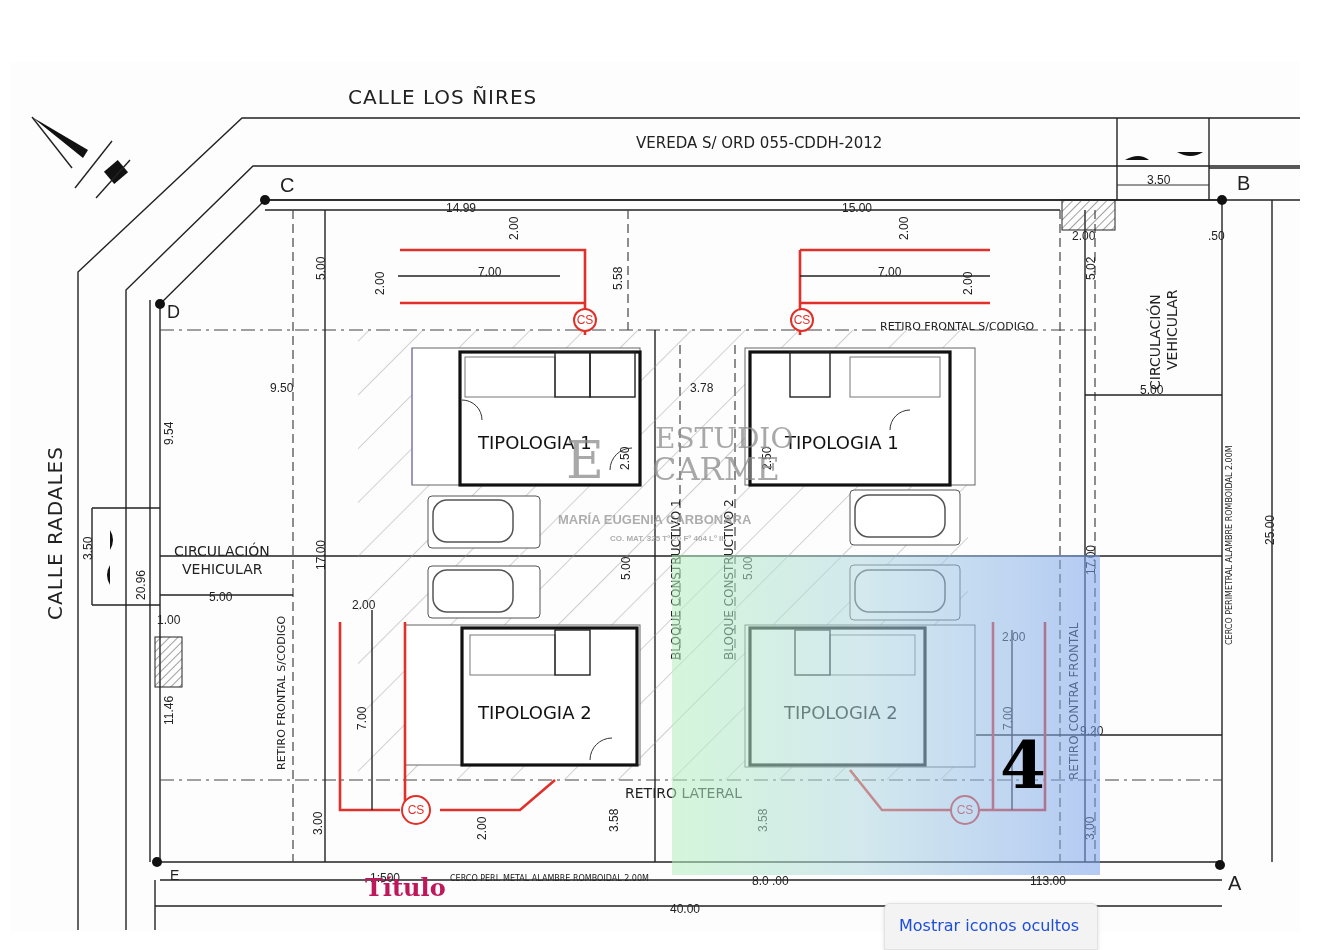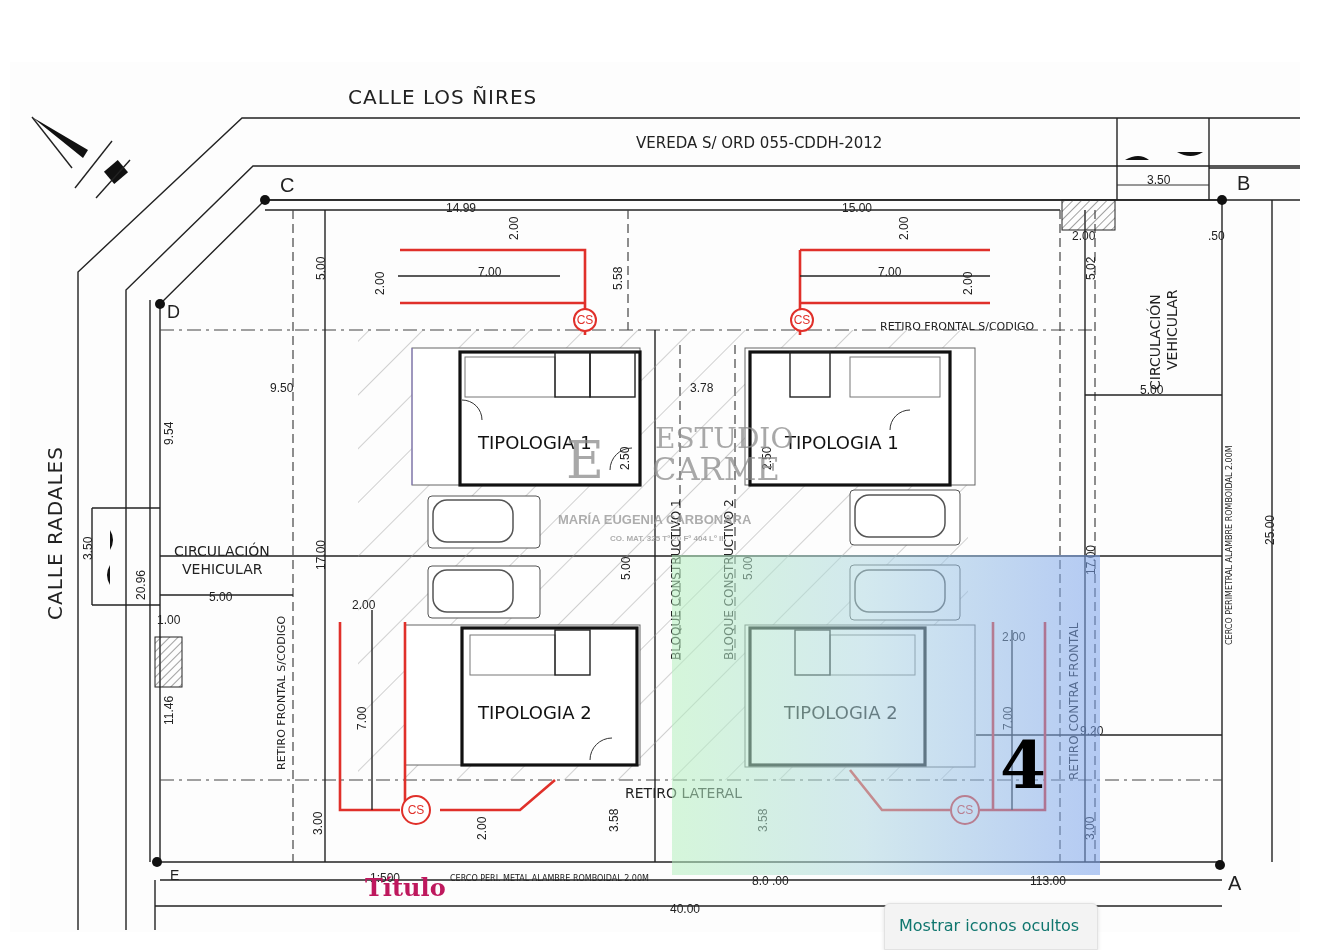--- a/index.html
+++ b/index.html
@@ -21,21 +21,21 @@
   .cs-circle { stroke: #e0302a; stroke-width: 2; fill: #fff; }
   .cs-text { font-family: "Liberation Sans", sans-serif; font-size: 12px; fill: #e0302a; }
   .wm { font-family: "DejaVu Serif", serif; fill: #8c8c8c; opacity: 0.75; }
   .wm-sub { font-family: "Liberation Sans", sans-serif; fill: #9a9a9a; font-weight: bold; opacity: 0.8; }
   .overlay { position: absolute; left: 672px; top: 555px; width: 428px; height: 320px;
              background: linear-gradient(90deg, rgba(180,240,190,0.55) 0%, rgba(175,215,225,0.55) 45%, rgba(120,160,235,0.55) 100%); }
   .big-number { position: absolute; left: 1000px; top: 732px; font-family: "DejaVu Serif", serif; font-weight: bold; font-size: 66px; color: #000; line-height: 1; }
   .title-label { position: absolute; left: 365px; top: 876px; font-family: "DejaVu Serif", serif; font-weight: bold; font-size: 24px; color: #be185d; line-height: 1; }
   .tooltip { position: absolute; left: 884px; top: 903px; width: 214px; height: 47px; background: #f3f3f3; border: 1px solid #e2e2e2;
              border-radius: 6px 6px 0 0; box-shadow: 0 1px 4px rgba(0,0,0,0.12); box-sizing: border-box; }
-  .tooltip span { position: absolute; left: 14px; top: 12px; font-family: "DejaVu Sans", sans-serif; font-size: 16px; color: #0f766e; white-space: nowrap; }
+  .tooltip span { position: absolute; left: 14px; top: 12px; font-family: "DejaVu Sans", sans-serif; font-size: 16px; color: #1d4ed8; white-space: nowrap; }
 </style>
 </head>
 <body>
 
 <svg id="plan" viewBox="0 0 1344 950" xmlns="http://www.w3.org/2000/svg">
   <defs>
     <pattern id="diag" width="38" height="38" patternUnits="userSpaceOnUse" patternTransform="rotate(45)">
       <line x1="0" y1="0" x2="0" y2="38" stroke="#9a9a9a" stroke-width="0.9"></line>
     </pattern>
     <pattern id="hatchp" width="6" height="6" patternUnits="userSpaceOnUse" patternTransform="rotate(45)">

